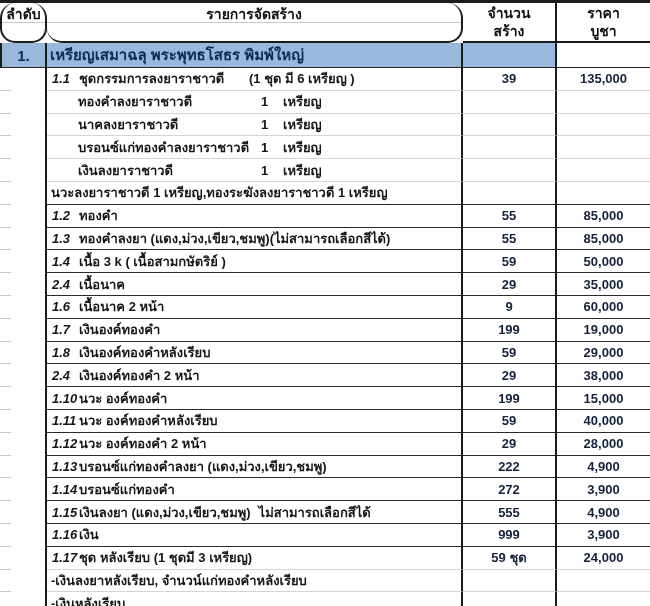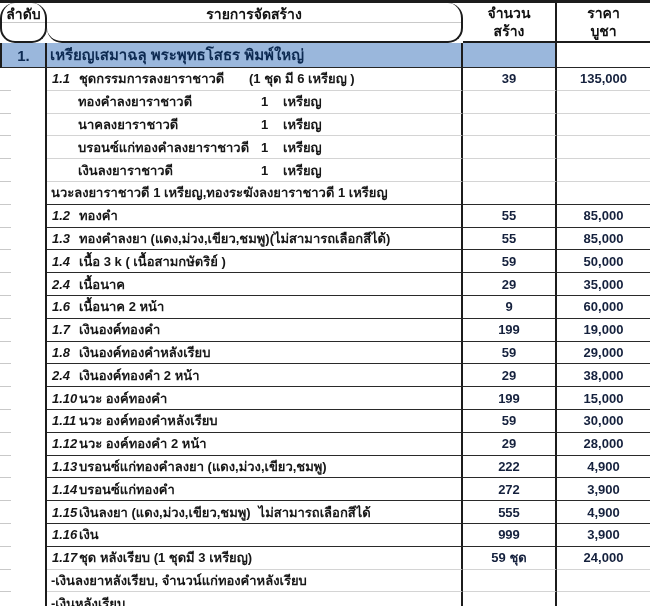--- a/index.html
+++ b/index.html
@@ -170,21 +170,21 @@
       <tr class="r-item b-dark">
         <td class="c1"></td>
         <td class="c2"><span class="no">1.10</span><span>นวะ องค์ทองคำ</span></td>
         <td class="c3">199</td>
         <td class="c4">15,000</td>
       </tr>
       <tr class="r-item b-dark">
         <td class="c1"></td>
         <td class="c2"><span class="no">1.11</span><span>นวะ องค์ทองคำหลังเรียบ</span></td>
         <td class="c3">59</td>
-        <td class="c4">30,000</td>
+        <td class="c4">40,000</td>
       </tr>
       <tr class="r-item b-dark">
         <td class="c1"></td>
         <td class="c2"><span class="no">1.12</span><span>นวะ องค์ทองคำ 2 หน้า</span></td>
         <td class="c3">29</td>
         <td class="c4">28,000</td>
       </tr>
       <tr class="r-item b-dark">
         <td class="c1"></td>
         <td class="c2"><span class="no">1.13</span><span>บรอนซ์แก่ทองคำลงยา  (แดง,ม่วง,เขียว,ชมพู)</span></td>

